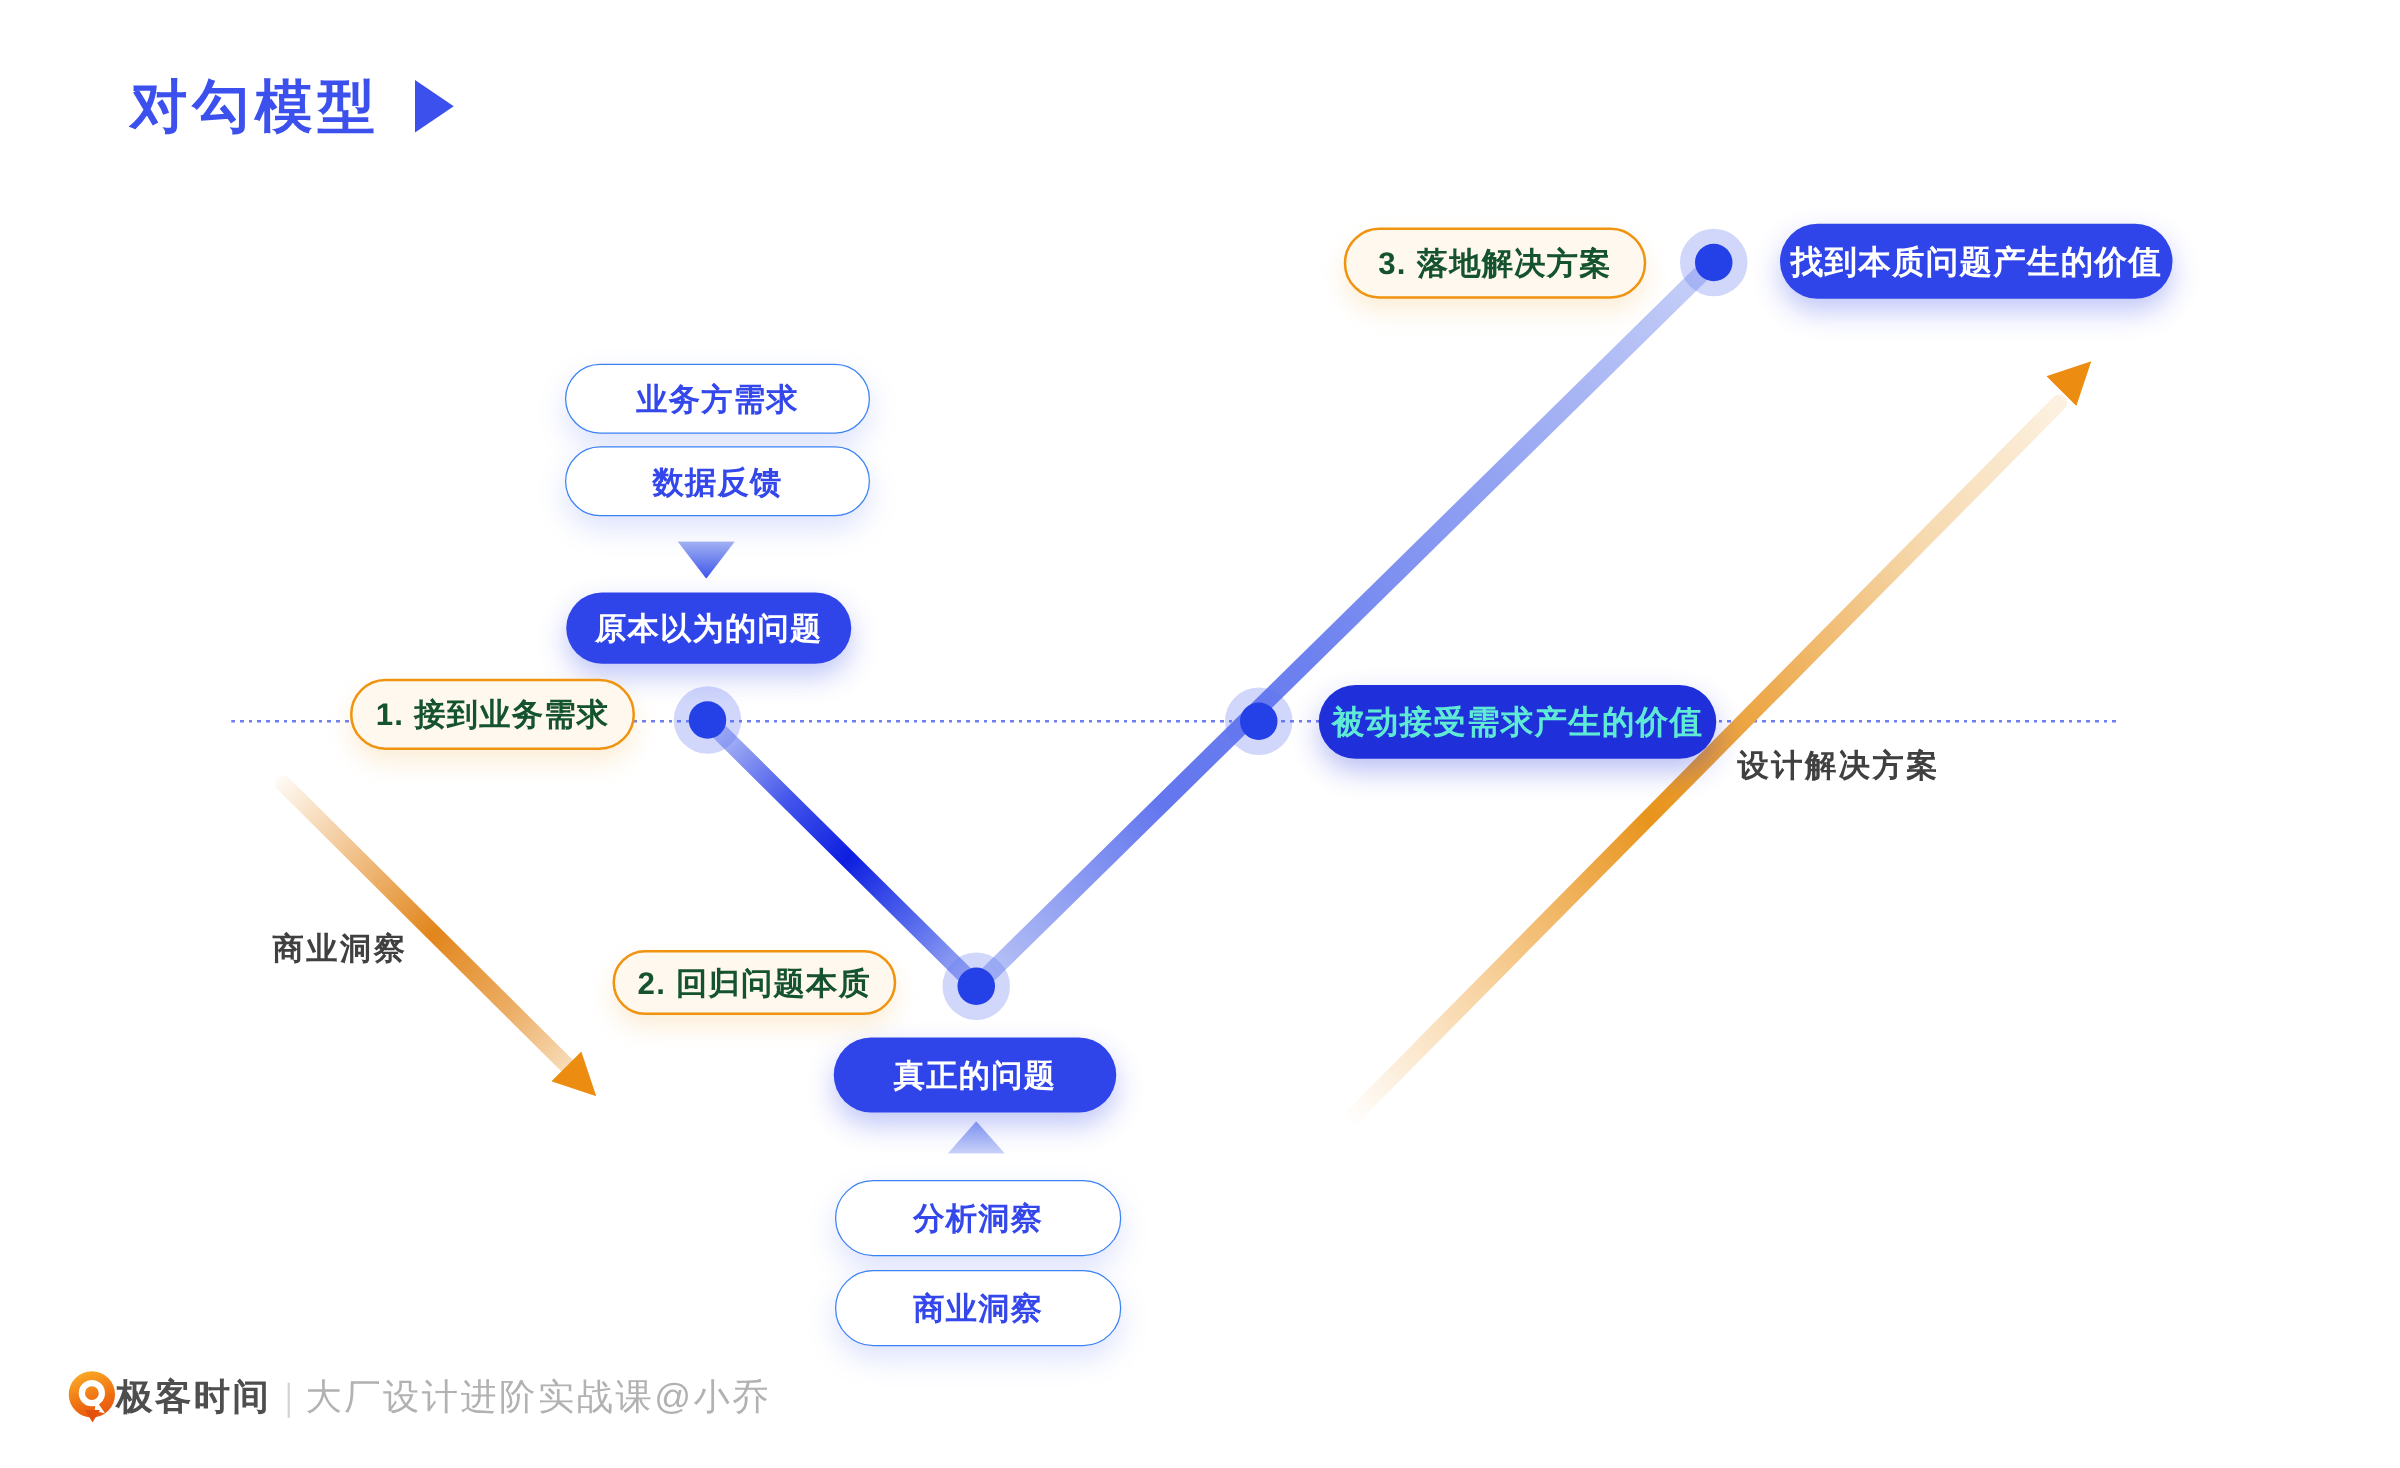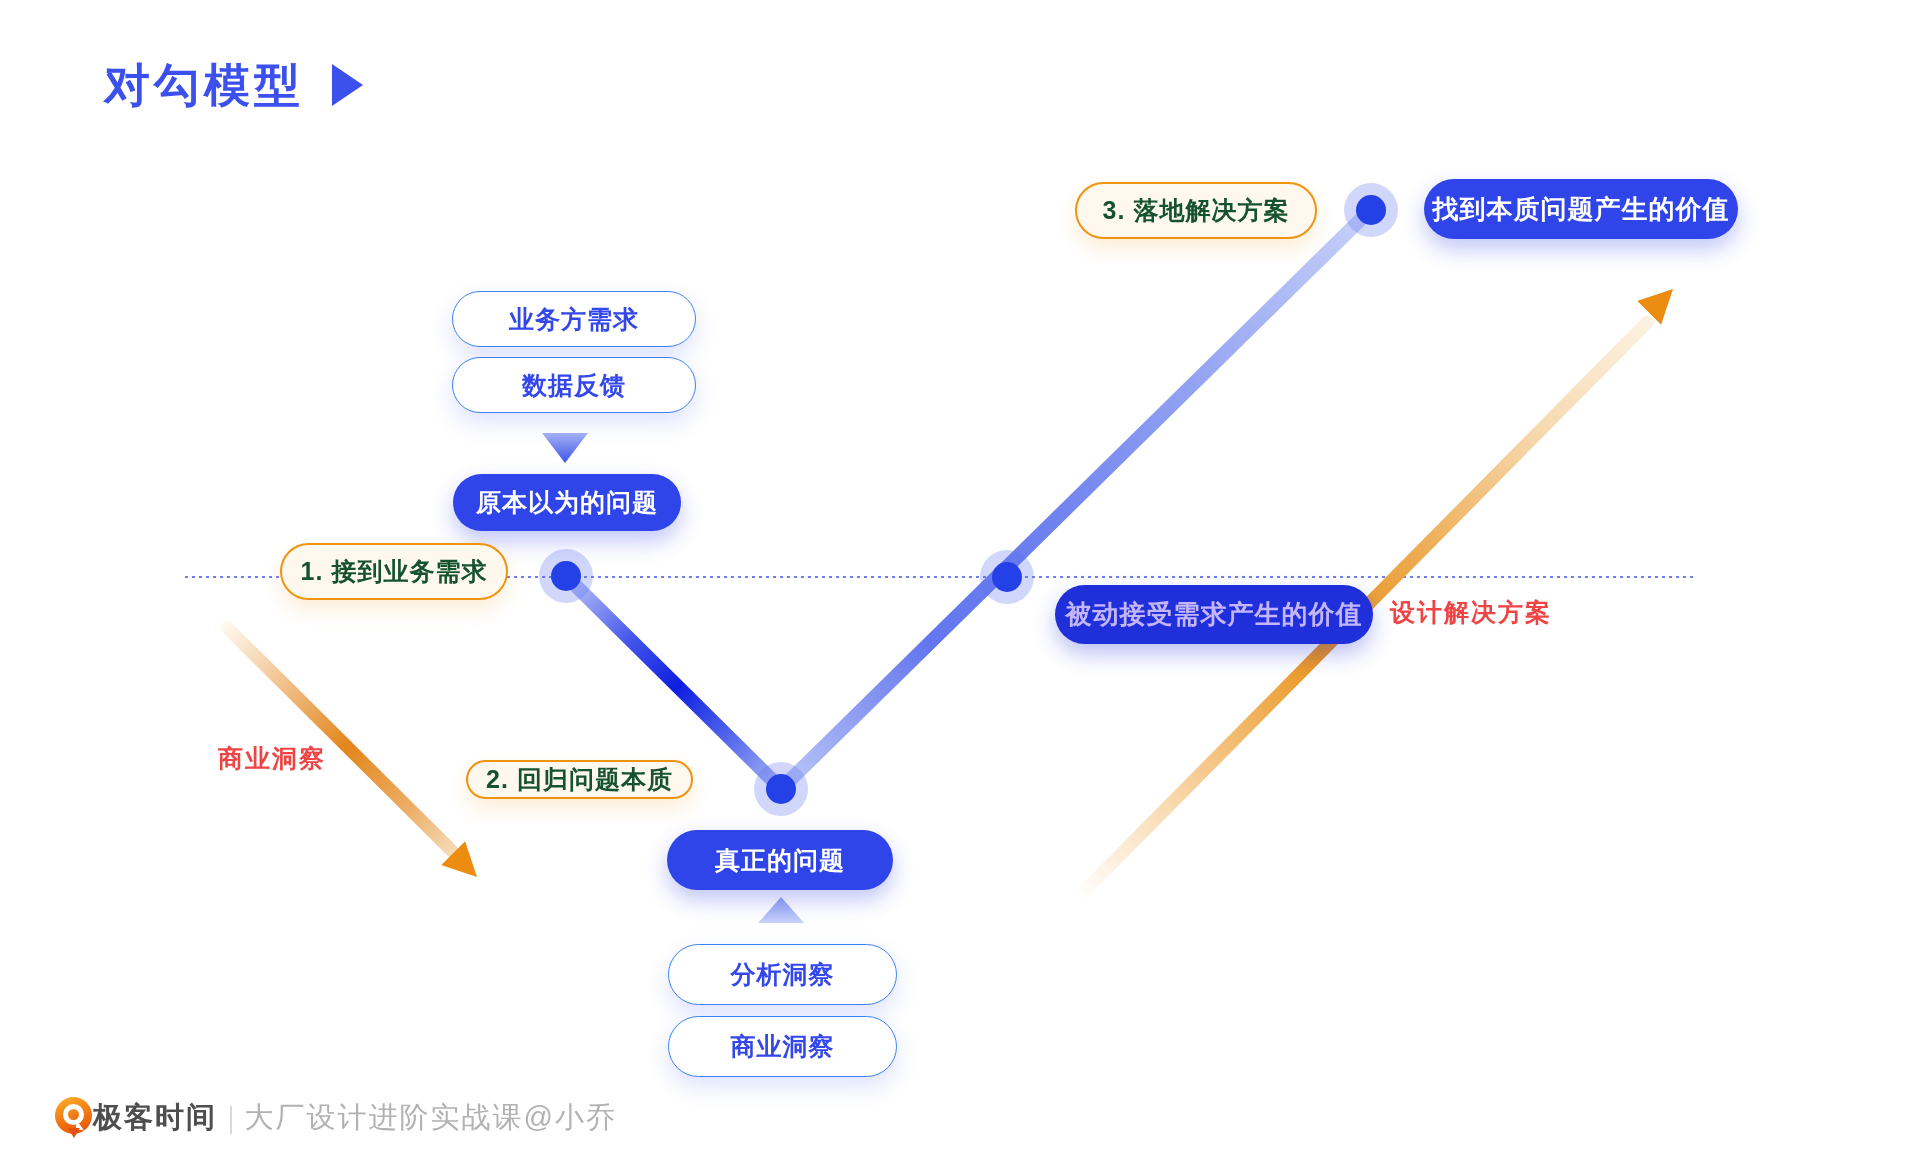--- a/index.html
+++ b/index.html
@@ -73,29 +73,28 @@
   }
   .pill-outline-blue{
     background:#ffffff;border:1px solid #3b82f6;color:#3347EB;
     box-shadow:0 10px 22px rgba(104,126,242,0.22);
   }
   .pill-filled-blue{
     background:#2F44E9;color:#ffffff;
     box-shadow:0 10px 22px rgba(46,67,233,0.30);
   }
   .pill-filled-navy{
-    background:#1F2FD9;color:#c4b5fd;font-size:26px;
+    background:#1F2FD9;color:#5eead4;font-size:26px;
     box-shadow:0 10px 22px rgba(31,47,217,0.30);
-    margin-top:37px;
   }
   .pill-outline-orange{
     background:#FFF8EE;border:2px solid #F0930F;color:#14532d;
     box-shadow:0 10px 20px rgba(238,160,40,0.18);
   }
-  .side-label{font-size:25px;font-weight:700;color:#ef4444;letter-spacing:2px;}
+  .side-label{font-size:25px;font-weight:700;color:#404040;letter-spacing:2px;}
   
   .footer{display:flex;align-items:center;gap:0;}
   .logo{position:relative;width:38px;height:42px;}
   .logo-circle{
     position:absolute;left:0;top:0;width:37px;height:37px;border-radius:50%;
     background:linear-gradient(160deg,#F9A825 10%,#EE6A10 65%,#E3500E 100%);
   }
   .logo-ring{
     position:absolute;left:8px;top:7px;width:21px;height:21px;border-radius:50%;
     border:5px solid #ffffff;box-sizing:border-box;
@@ -155,21 +154,21 @@
   <div class="abs tri-down" style="left:542px;top:433px;"></div>
 
   <div class="abs pill pill-filled-blue" style="left:453px;top:474px;width:228px;height:57px;">
     <span>原本以为的问题</span>
   </div>
 
   <div class="abs pill pill-outline-orange" style="left:280px;top:543px;width:228px;height:57px;">
     <span>1. 接到业务需求</span>
   </div>
 
-  <div class="abs pill pill-outline-orange" style="left:466px;top:760px;width:227px;height:39px;">
+  <div class="abs pill pill-outline-orange" style="left:490px;top:760px;width:227px;height:52px;">
     <span>2. 回归问题本质</span>
   </div>
 
   <div class="abs pill pill-filled-blue" style="left:667px;top:830px;width:226px;height:60px;">
     <span>真正的问题</span>
   </div>
   <div class="abs tri-up" style="left:758px;top:897px;"></div>
 
   <div class="abs pill pill-outline-blue" style="left:668px;top:944px;width:229px;height:61px;">
     <span>分析洞察</span>

